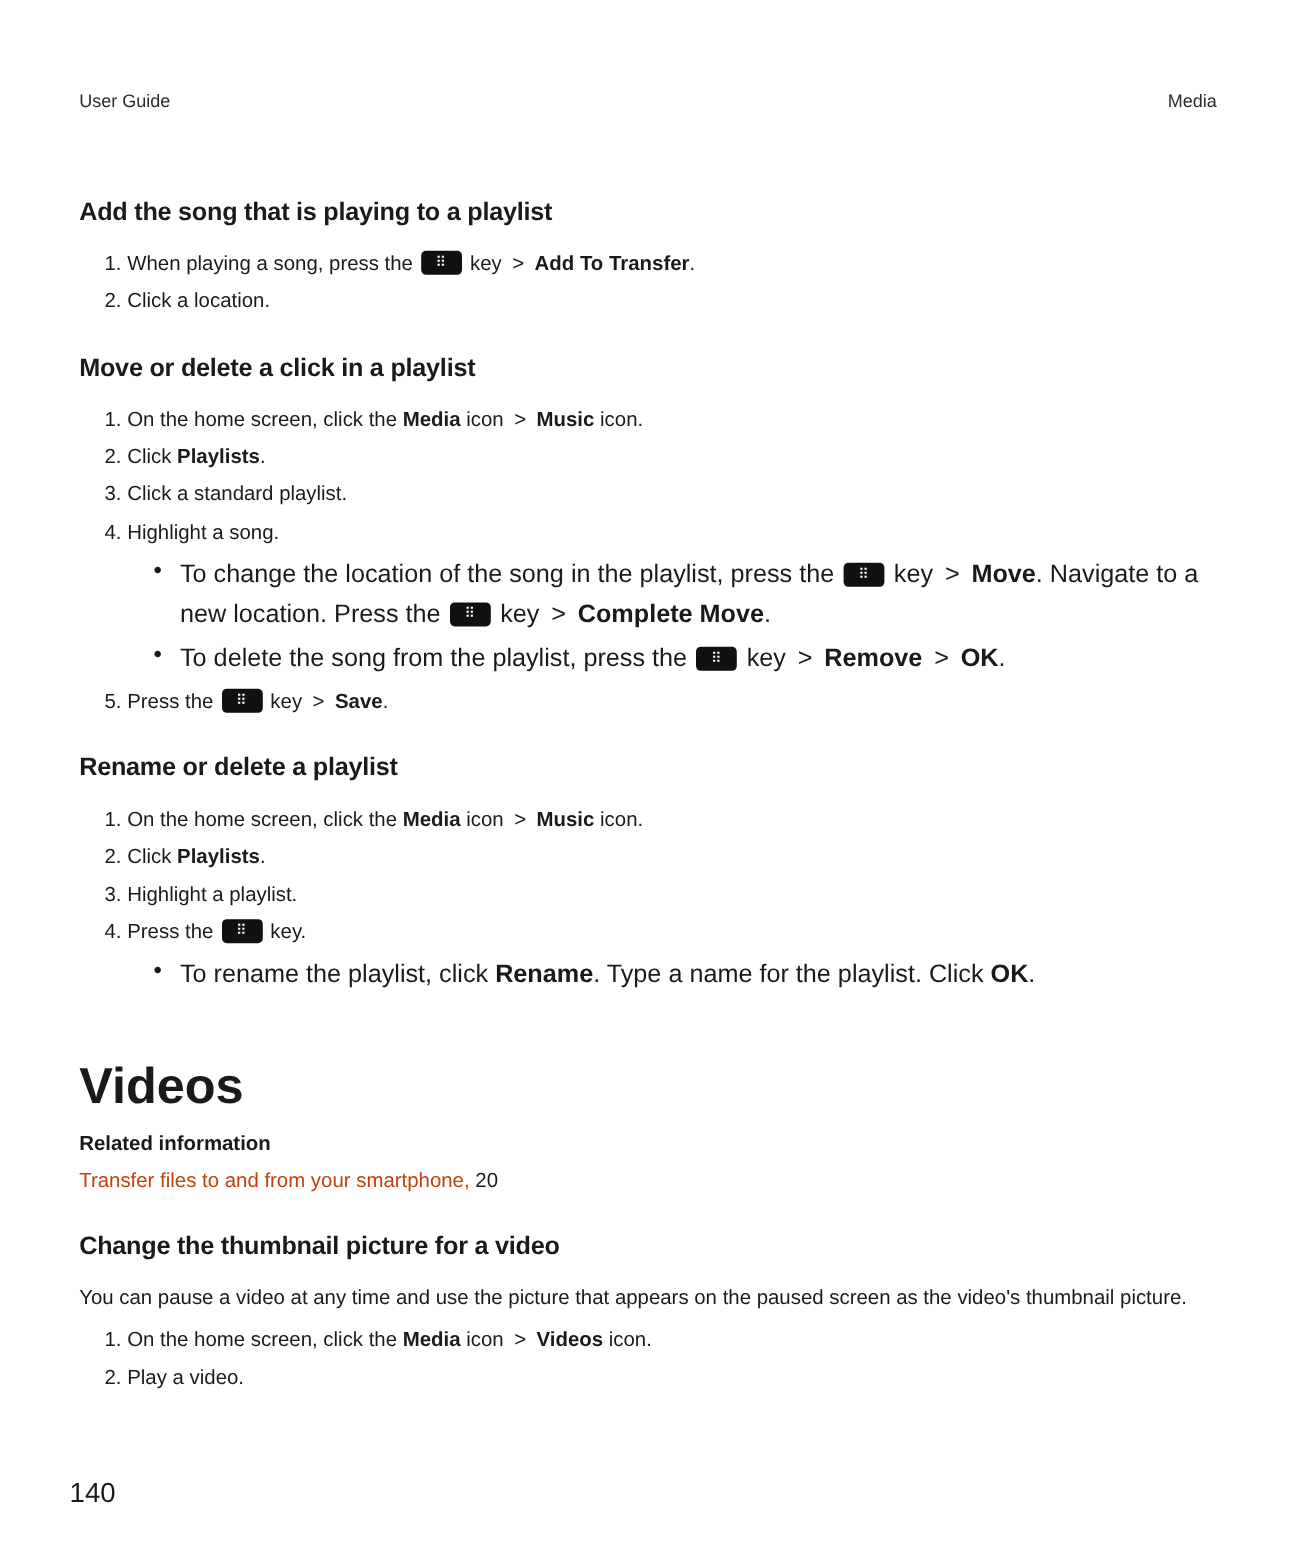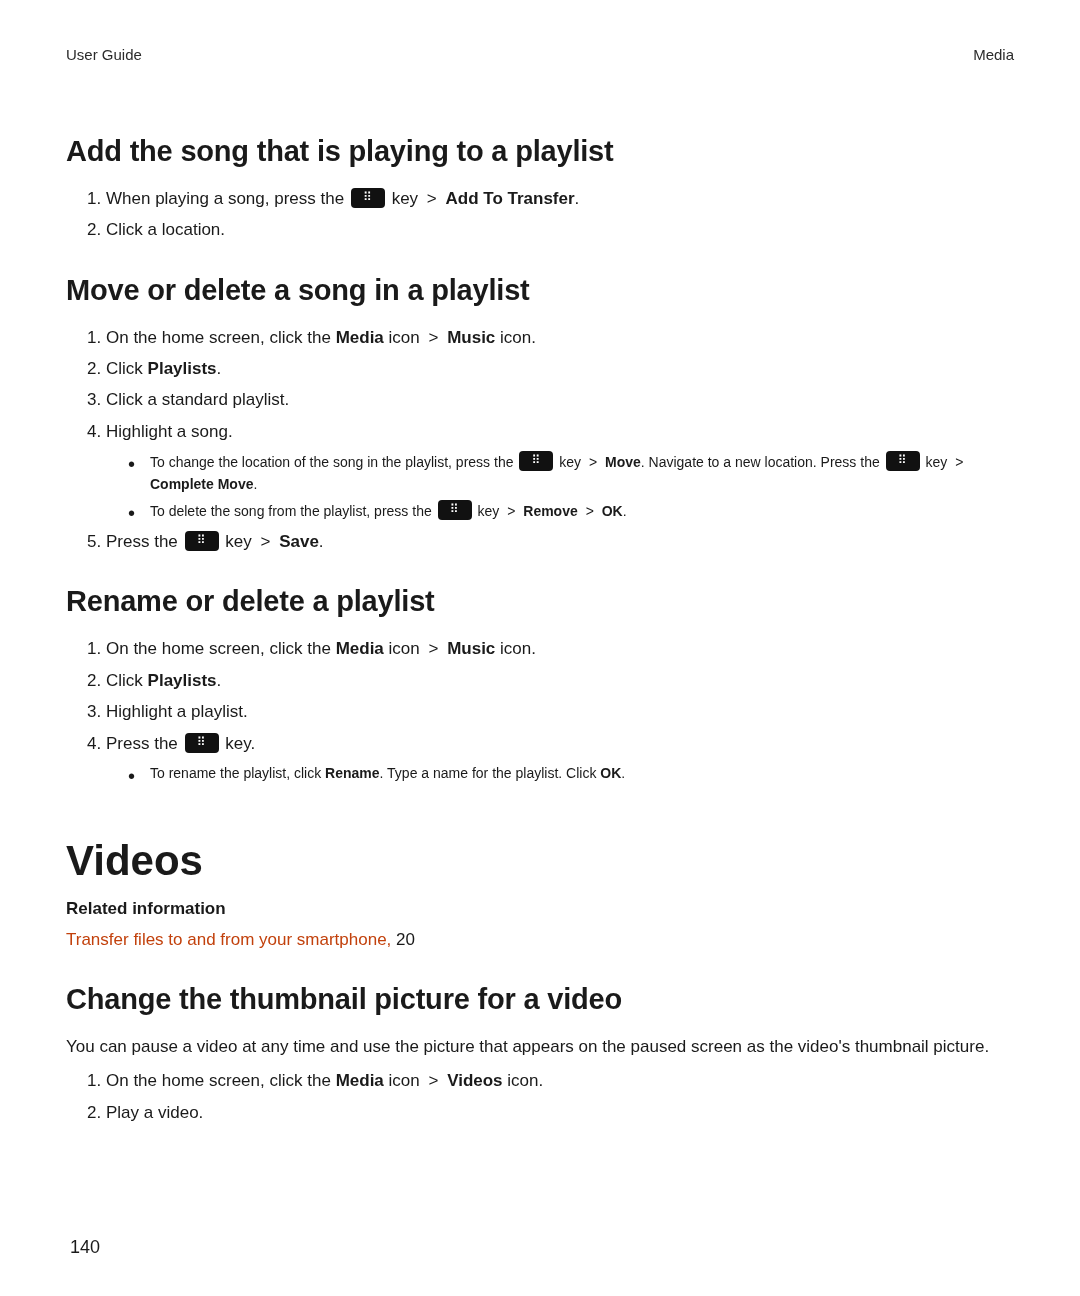--- a/index.html
+++ b/index.html
@@ -8,31 +8,31 @@
     background: #fff;
     color: #1a1a1a;
     font-family: "Helvetica Neue", Helvetica, Arial, sans-serif;
     -webkit-font-smoothing: antialiased;
   }
   .page {
     width: 1080px;
     min-height: 1296px;
     position: relative;
     box-sizing: border-box;
-    padding: 46px 66px 40px 66px;
+    padding: 76px 66px 40px 66px;
   }
   .rh {
     display: flex;
     justify-content: space-between;
     font-size: 15px;
     color: #2b2b2b;
     margin-bottom: 72px;
   }
   h2.section {
-    font-size: 29px;
+    font-size: 21px;
     font-weight: 600;
     margin: 30px 0 18px 0;
     letter-spacing: -0.2px;
   }
   h1.big {
     font-size: 42px;
     font-weight: 600;
     margin: 52px 0 14px 0;
   }
   ol.steps {
@@ -41,21 +41,21 @@
     font-size: 17px;
   }
   ol.steps > li {
     margin: 5px 0;
     line-height: 1.55;
   }
   ul.bullets {
     margin: 6px 0 6px 0;
     padding-left: 44px;
     list-style: none;
-    font-size: 14px;
+    font-size: 21px;
   }
   ul.bullets > li {
     position: relative;
     margin: 5px 0;
     line-height: 1.55;
   }
   ul.bullets > li::before {
     content: "\2022";
     position: absolute;
     left: -22px;
@@ -80,21 +80,21 @@
     left: 0; right: 0; top: 50%;
     transform: translateY(-52%);
     text-align: center;
     letter-spacing: 1px;
   }
   .sep { margin: 0 4px; }
   .bold { font-weight: 700; }
   .p17 { font-size: 17px; line-height: 1.55; margin: 8px 0; }
   .related-h { font-weight: 700; font-size: 17px; margin: 10px 0 2px 0; }
   .link { color: #c2410c; }
-  .page-num { position: absolute; bottom: 38px; left: 70px; font-size: 18px; }
+  .page-num { position: absolute; bottom: 38px; left: 58px; font-size: 23px; }
 </style>
 </head>
 <body>
 
 <div class="page">
 
   <div class="rh">
     <span>User Guide</span>
     <span>Media</span>
   </div>
@@ -104,21 +104,21 @@
     <li>
       <span>When playing a song, press the</span>
       <span class="icon-bb"></span>
       <span>key</span>
       <span class="sep">&gt;</span>
       <span class="bold">Add To Transfer</span><span>.</span>
     </li>
     <li><span>Click a location.</span></li>
   </ol>
 
-  <h2 class="section">Move or delete a song in a playlist</h2>
+  <h2 class="section">Move or delete a click in a playlist</h2>
   <ol class="steps">
     <li>
       <span>On the home screen, click the</span>
       <span class="bold">Media</span>
       <span>icon</span>
       <span class="sep">&gt;</span>
       <span class="bold">Music</span>
       <span>icon.</span>
     </li>
     <li>

